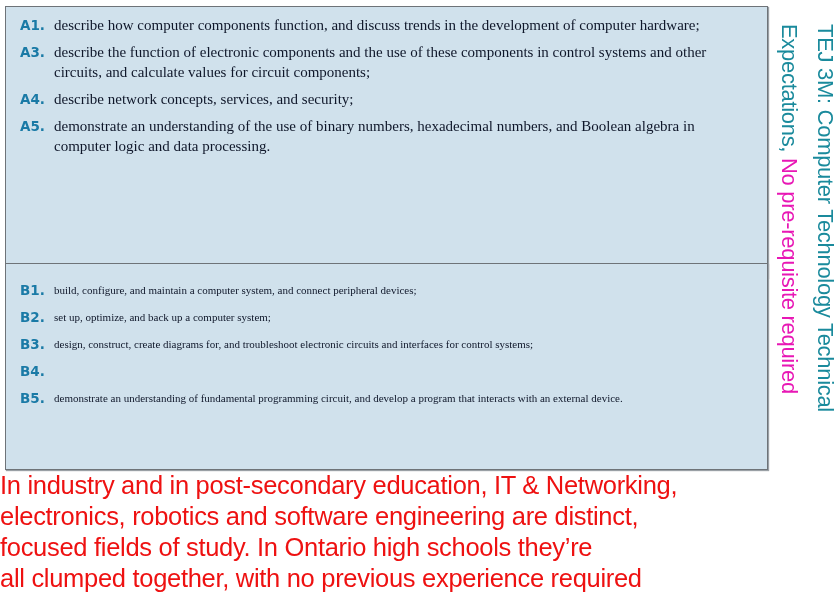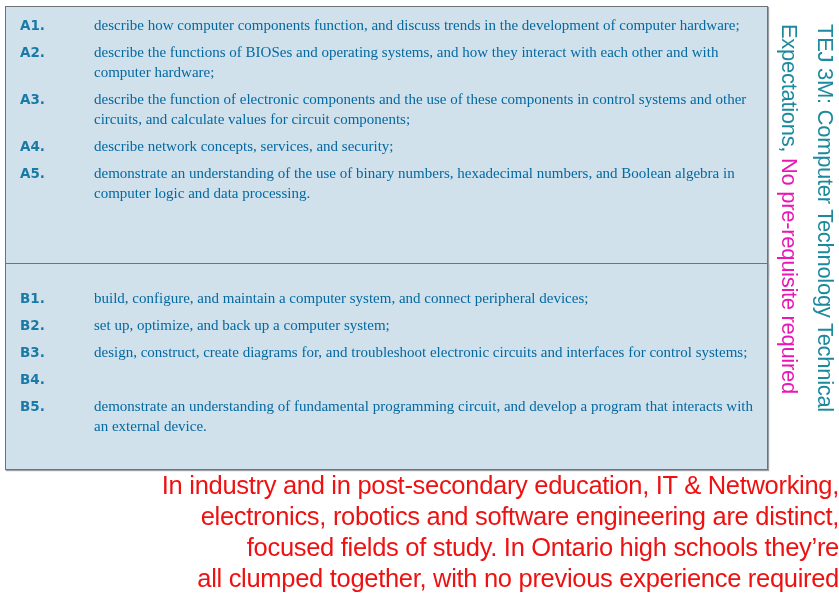--- a/index.html
+++ b/index.html
@@ -7,58 +7,53 @@
     width: 839px; height: 600px; overflow: hidden; background: #ffffff;
     position: relative; font-family: "DejaVu Serif", serif;
   }
   .box {
     position: absolute; left: 5px; width: 763px;
     background: #d0e1ec; border: 1.5px solid #6e7378;
     box-shadow: 1px 1px 1px #9aa0a5; box-sizing: border-box;
     padding: 8px 14px 0 14px;
   }
   #box-a { top: 6px; height: 272px; }
-  #box-b { top: 263px; height: 207px; padding-top: 24px; }
+  #box-b { top: 263px; height: 207px; padding-top: 16px; }
   .item { display: flex; margin-bottom: 7px; }
   .code {
     flex: 0 0 34px; font-family: "DejaVu Sans", sans-serif; font-weight: bold;
     color: #1a7aa6; font-size: 13.5px; line-height: 20px;
   }
   .text {
     font-family: "Liberation Serif", serif; font-size: 15px; line-height: 20px;
-    color: #0369a1;
-    margin-left: 40px;
+    color: #0f172a;
   }
-  #box-b .text { font-family: "Liberation Serif", serif; font-size: 15px; }
+  #box-b .text { font-family: "Liberation Serif", serif; font-size: 11px; }
   .vert {
     position: absolute; top: 0; writing-mode: vertical-rl;
     font-family: "Liberation Sans", sans-serif; font-size: 22px; line-height: 26px;
     white-space: nowrap; letter-spacing: -0.3px;
   }
   #vert-title { left: 812px; top: 24px; color: #1a8a9c; }
   #vert-sub { left: 776px; top: 24px; color: #1a8a9c; }
   #vert-sub .pre { color: #e817b5; }
   .caption {
-    position: absolute; left: 0; top: 470px; width: 839px; text-align: right;
+    position: absolute; left: 0; top: 470px; width: 839px; text-align: left;
     font-family: "Liberation Sans", sans-serif; font-size: 25.5px; line-height: 31px;
     color: #ee1111; letter-spacing: -0.3px;
   }
   .caption div { white-space: nowrap; }
 </style>
 </head>
 <body>
 
 <div id="box-a" class="box">
   <div class="item">
     <span class="code">A1.</span>
     <span class="text">describe how computer components function, and discuss trends in the development of computer hardware;</span>
-  </div>
-  <div class="item">
-    <span class="code">A2.</span>
-    <span class="text">describe the functions of BIOSes and operating systems, and how they interact with each other and with computer hardware;</span>
   </div>
   <div class="item">
     <span class="code">A3.</span>
     <span class="text">describe the function of electronic components and the use of these components in control systems and other circuits, and calculate values for circuit components;</span>
   </div>
   <div class="item">
     <span class="code">A4.</span>
     <span class="text">describe network concepts, services, and security;</span>
   </div>
   <div class="item">

